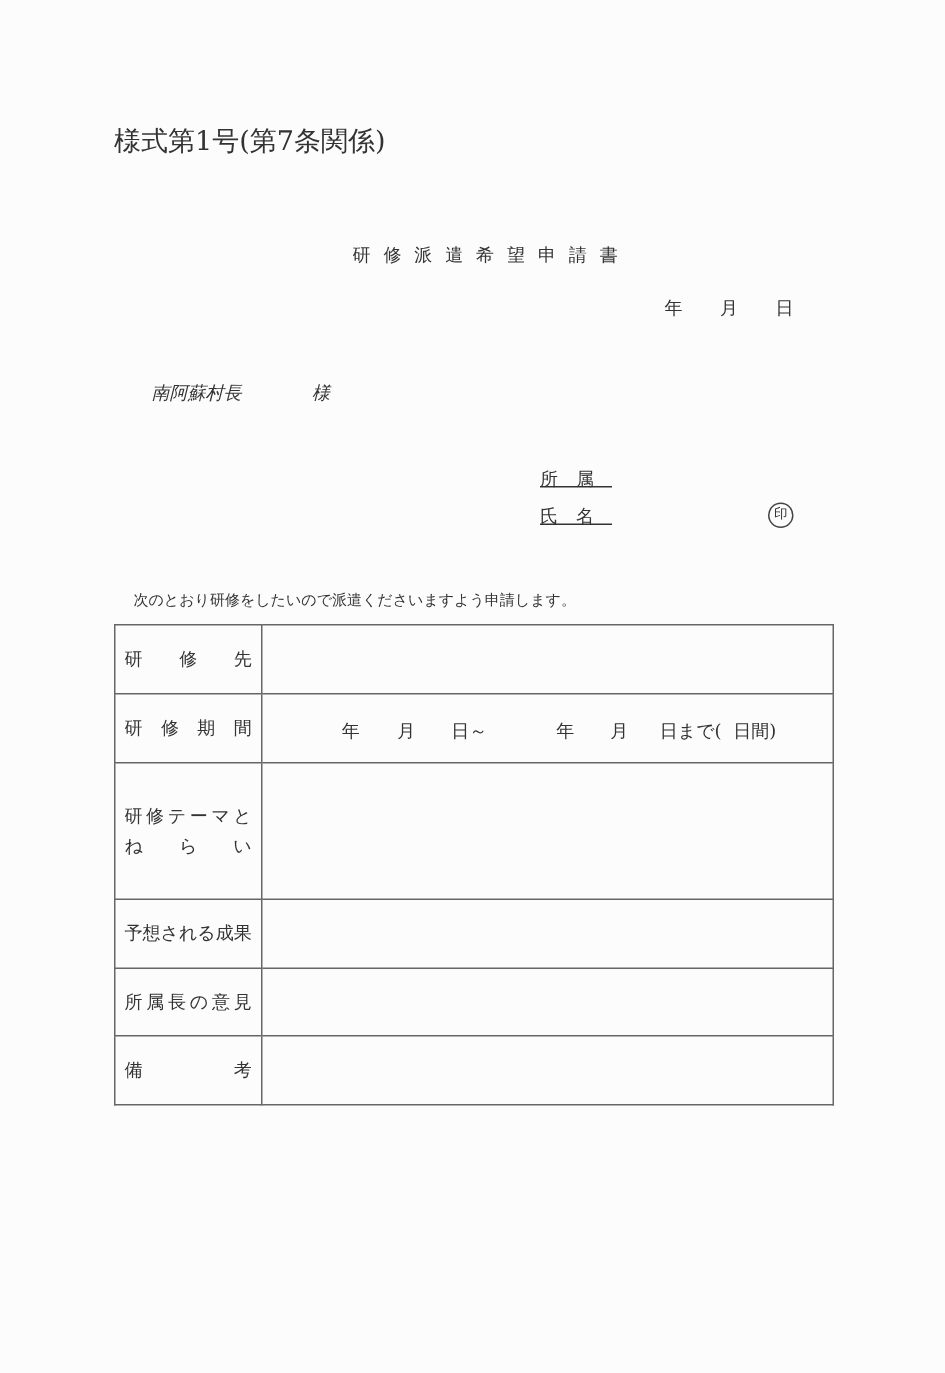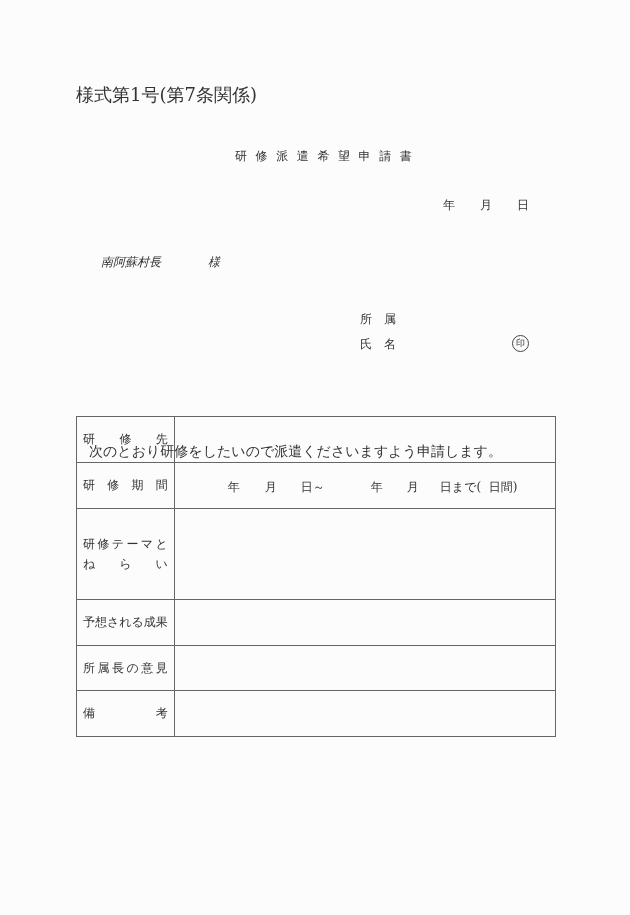--- a/index.html
+++ b/index.html
@@ -7,34 +7,34 @@
       width: 630px; height: 915px;
       background: #fcfcfc;
       position: relative;
       overflow: hidden;
       font-family: "DejaVu Serif", "Liberation Serif", serif;
       color: #333;
       font-size: 12px;
     }
     .abs { position: absolute; white-space: nowrap; line-height: 1; }
     .form-no { left: 76px; top: 86px; font-size: 18px; }
-    .title { left: 235px; top: 150px; font-size: 12px; letter-spacing: 8.6px; }
+    .title { left: 235px; top: 164px; font-size: 12px; letter-spacing: 8.6px; }
     .date-line { left: 443px; top: 199px; font-size: 12px; }
     .date-line span { position: absolute; top: 0; }
     .addressee { left: 101px; top: 256px; font-size: 12px; font-style: italic; }
     .addressee .sama { position: absolute; left: 107px; top: 0; }
     .applicant { left: 360px; top: 313px; font-size: 12px; }
     .applicant .row { position: relative; height: 25px; }
-    .applicant .lbl { letter-spacing: 12px; }
+    .applicant .lbl { letter-spacing: 12px; text-decoration: underline; }
     .seal {
       position: absolute; left: 152px; top: -3px;
       width: 15px; height: 15px; border: 1px solid #444; border-radius: 50%;
       font-size: 9px; text-align: center; line-height: 15px;
     }
-    .intro { left: 89px; top: 396px; font-size: 14px; margin-top: 48px; }
+    .intro { left: 89px; top: 396px; font-size: 10px; }
 
     .form-table {
       position: absolute; left: 76px; top: 416px;
       width: 480px; border-collapse: collapse;
       border: 1.2px solid #555;
     }
     .form-table td { border: 1px solid #666; padding: 0; font-size: 12px; }
     .form-table td.label {
       width: 94px; padding-left: 6px; padding-right: 6px; box-sizing: border-box;
       vertical-align: middle;

